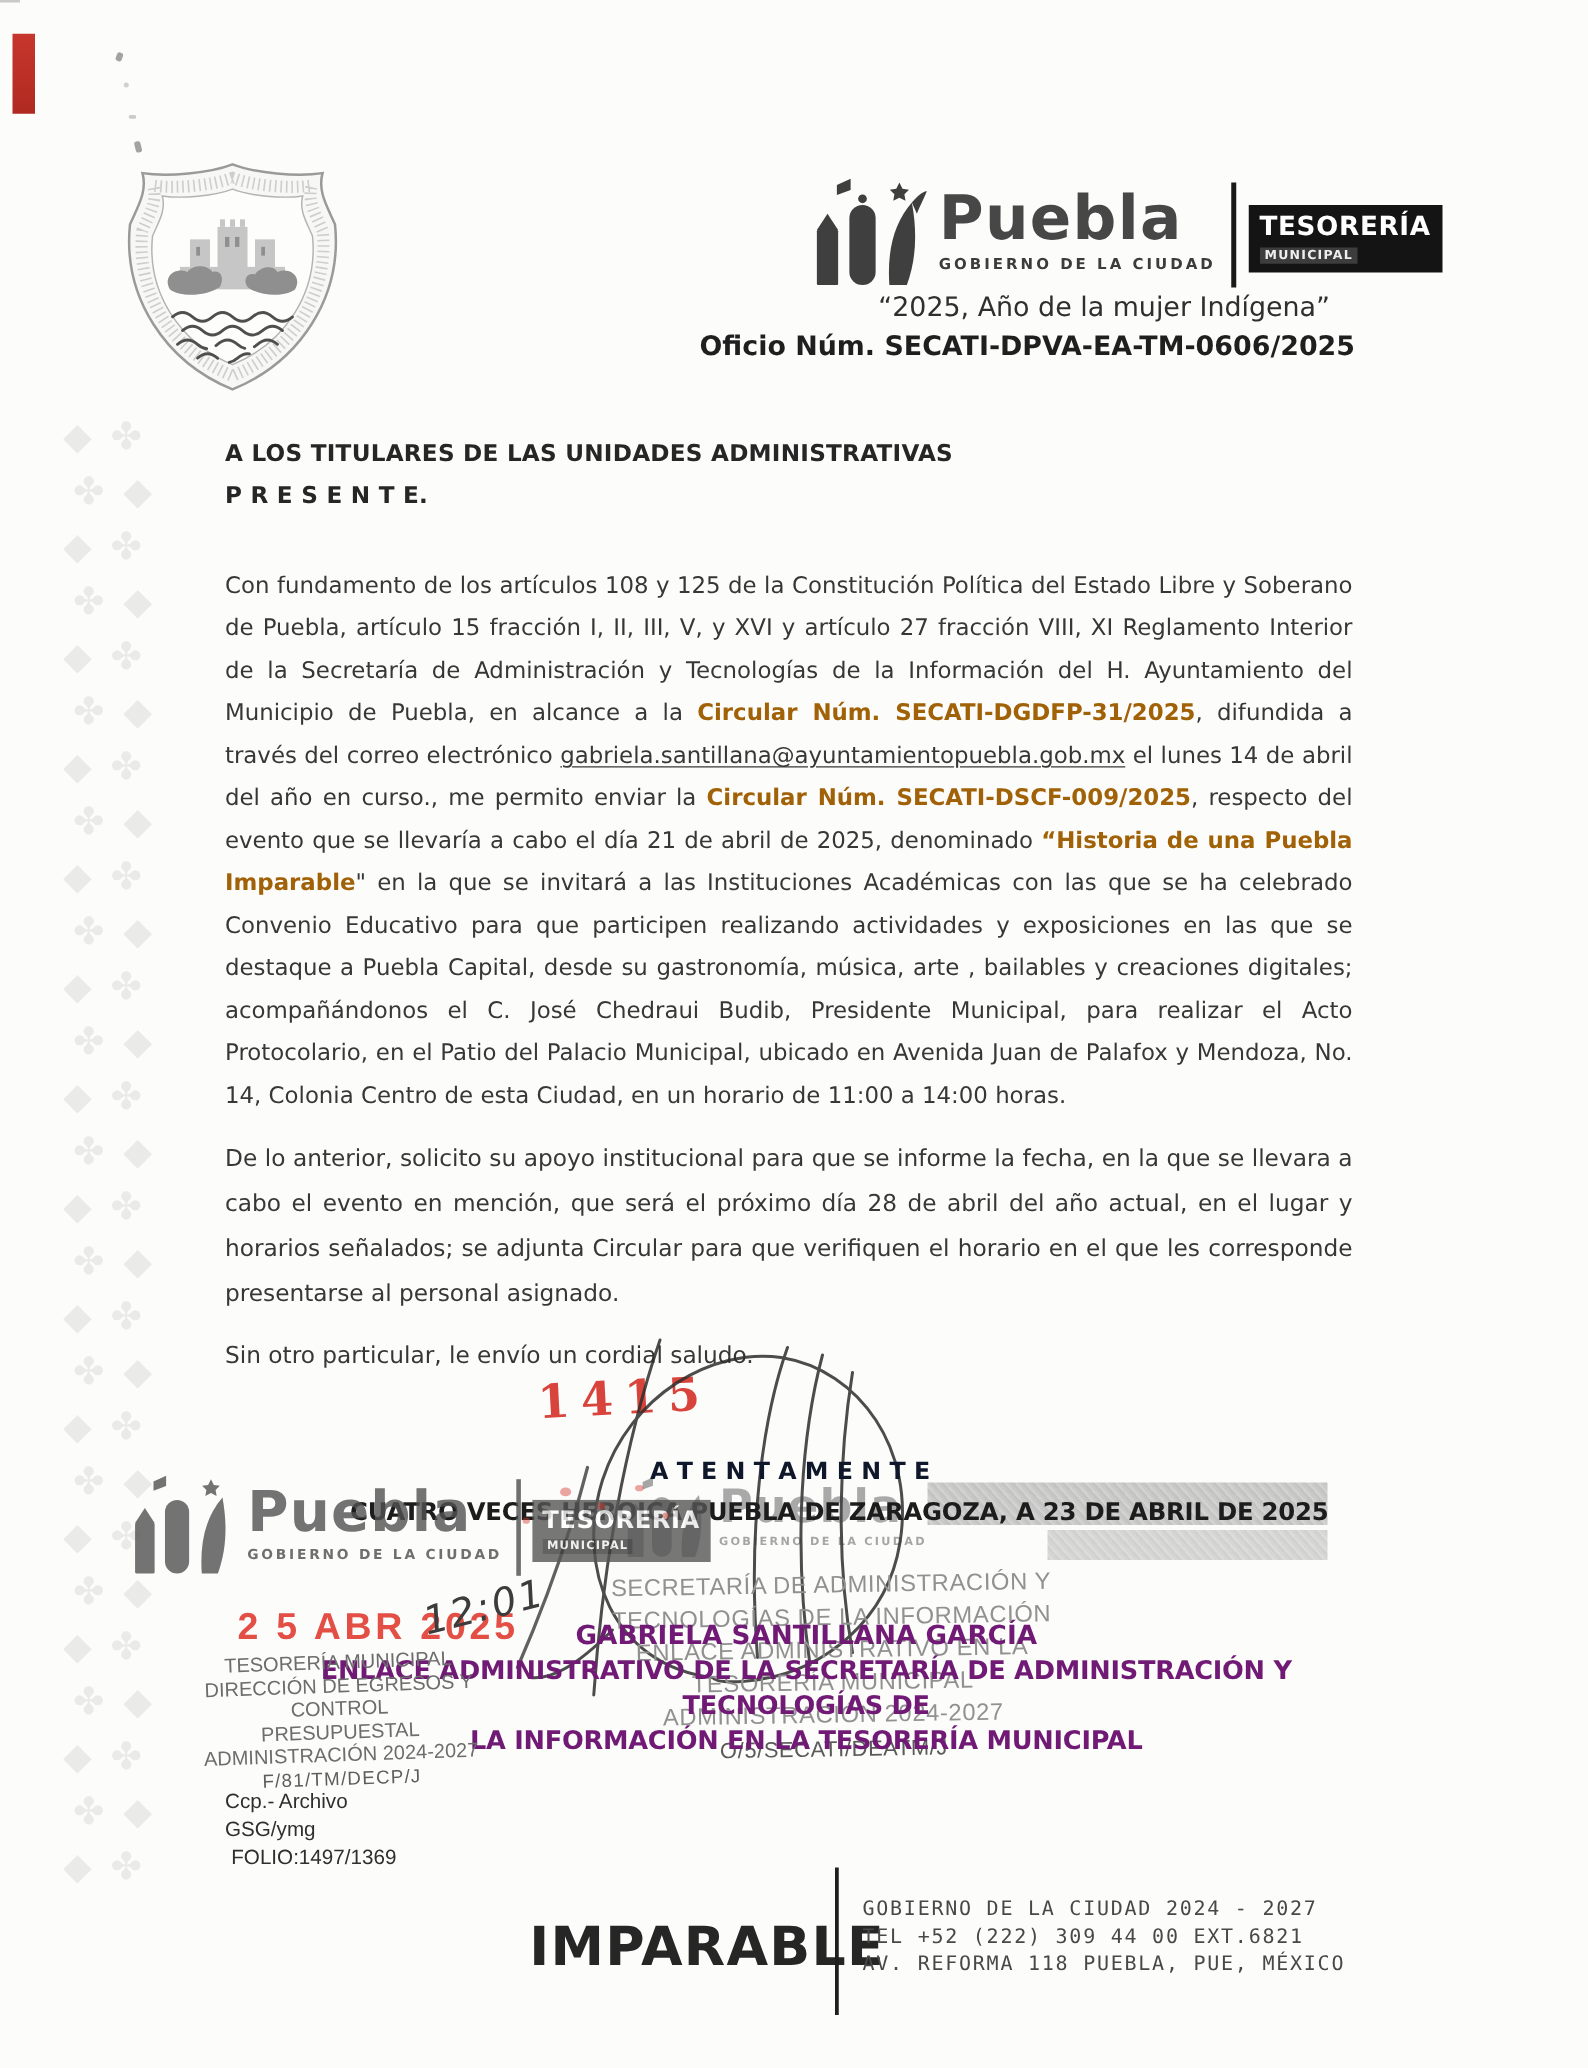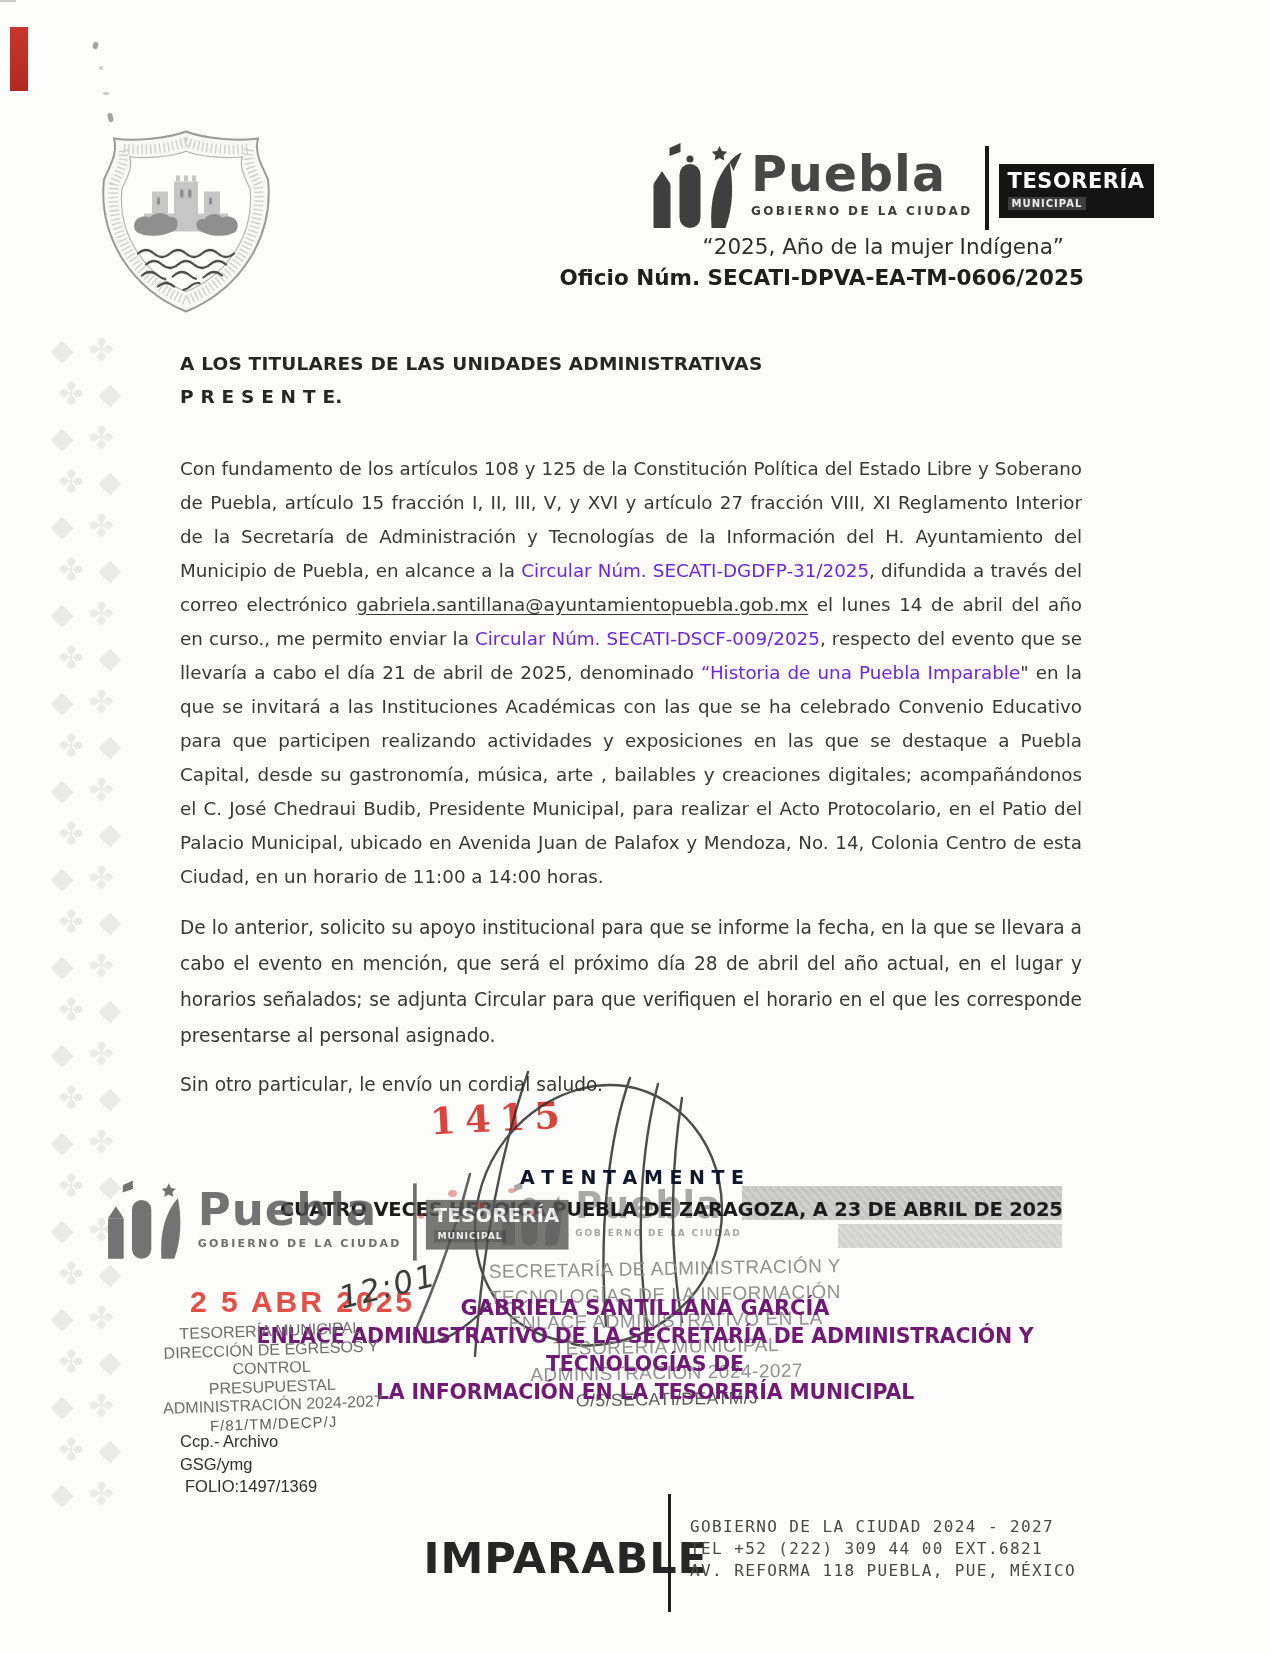--- a/index.html
+++ b/index.html
@@ -55,21 +55,21 @@
   .oficio{font-size:21.5px;font-weight:bold;color:#1f1f1f;margin-top:6px;}
 
   
   .recipient{position:absolute;left:180px;top:347px;font-size:18.5px;font-weight:bold;
              line-height:33px;letter-spacing:.2px;color:#262626;}
   .doc-body{position:absolute;left:180px;top:452px;width:902px;color:#373737;}
   .doc-body p{margin:0;text-align:justify;}
   .p1{font-size:18.3px;line-height:34px;}
   .p2{font-size:18.6px;line-height:36px;margin-top:16px !important;}
   .closing{font-size:18.6px;margin-top:20px !important;}
-  .bold-ref{font-weight:normal;color:#6d28d9;}
+  .bold-ref{font-weight:bold;color:#a16207;}
   .email{text-decoration:underline;text-underline-offset:3px;}
 
   
   .folio-red{position:absolute;left:430px;top:1096px;font-family:"DejaVu Serif",serif;
              font-size:37px;font-weight:bold;color:#d6352b;letter-spacing:9px;
              transform:rotate(-3deg);opacity:.92;}
   .sig-svg{position:absolute;left:420px;top:1064px;width:380px;height:300px;}
   .pen-stroke{position:absolute;left:404px;top:1168px;width:80px;height:175px;}
   .atentamente{position:absolute;left:520px;top:1166px;font-size:19px;font-weight:bold;color:#0f172a;}
   .place-date{position:absolute;left:280px;top:1198px;font-size:19.5px;font-weight:bold;

